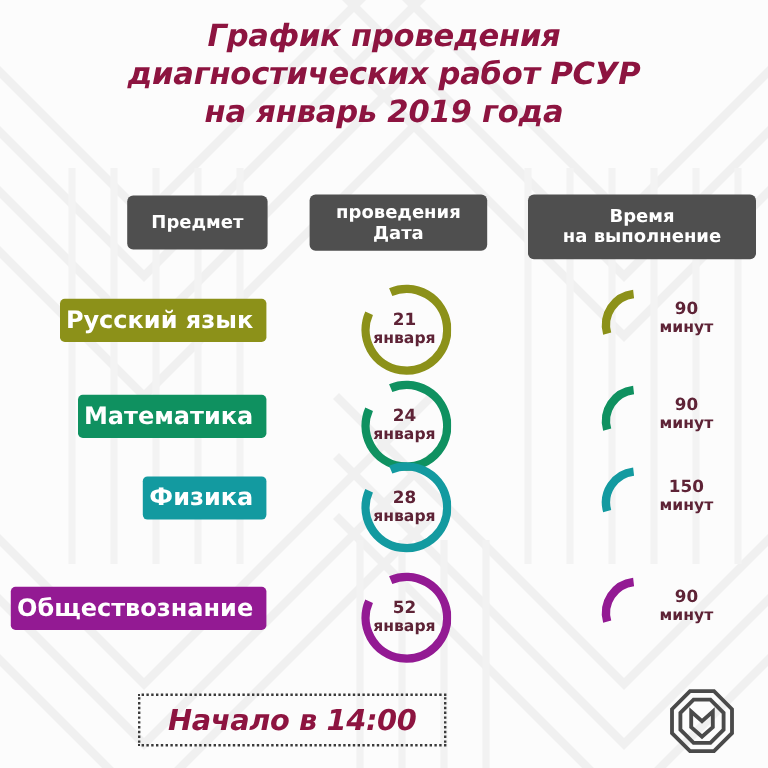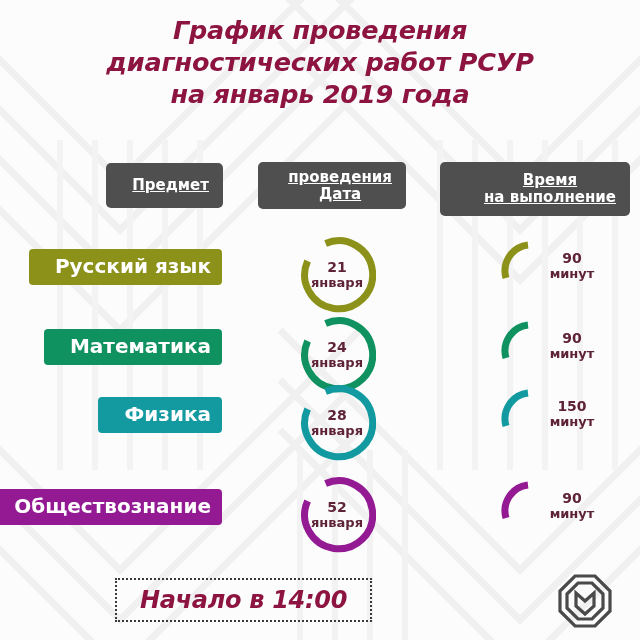--- a/index.html
+++ b/index.html
@@ -63,25 +63,24 @@
     position: absolute;
     background: #4f4f4f;
     border-radius: 5px;
     color: #ffffff;
     font-family: "DejaVu Sans", sans-serif;
     font-weight: bold;
     font-size: 15px;
     line-height: 17px;
     display: flex;
     align-items: center;
-    justify-content: flex-end;
+    justify-content: center;
     text-align: center;
     box-sizing: border-box;
-    padding: 2px 14px;
-    text-decoration: underline;
+    padding: 2px 24px;
   }
   .hdr span { display: block; }
   .hdr-subject { left: 106px; top: 1px; width: 117px; height: 45px; }
   .hdr-date    { left: 258px; top: 0px;  width: 148px; height: 47px; }
   .hdr-time    { left: 440px; top: 0px;  width: 190px; height: 54px; }
 
   
   .row {
     position: absolute;
     left: 0;
@@ -98,21 +97,21 @@
   .subject-pill {
     position: absolute;
     right: 418px;           
     top: 17px;
     border-radius: 4px;
     color: #ffffff;
     font-family: "DejaVu Sans", sans-serif;
     font-weight: bold;
     font-size: 20px;
     line-height: 20px;
-    padding: 7px 11px 9px 26px;
+    padding: 7px 11px 9px 5px;
     white-space: nowrap;
   }
 
   
   .date-ring {
     position: absolute;
     left: 298px;
     top: 4px;
     width: 78px;
     height: 78px;

